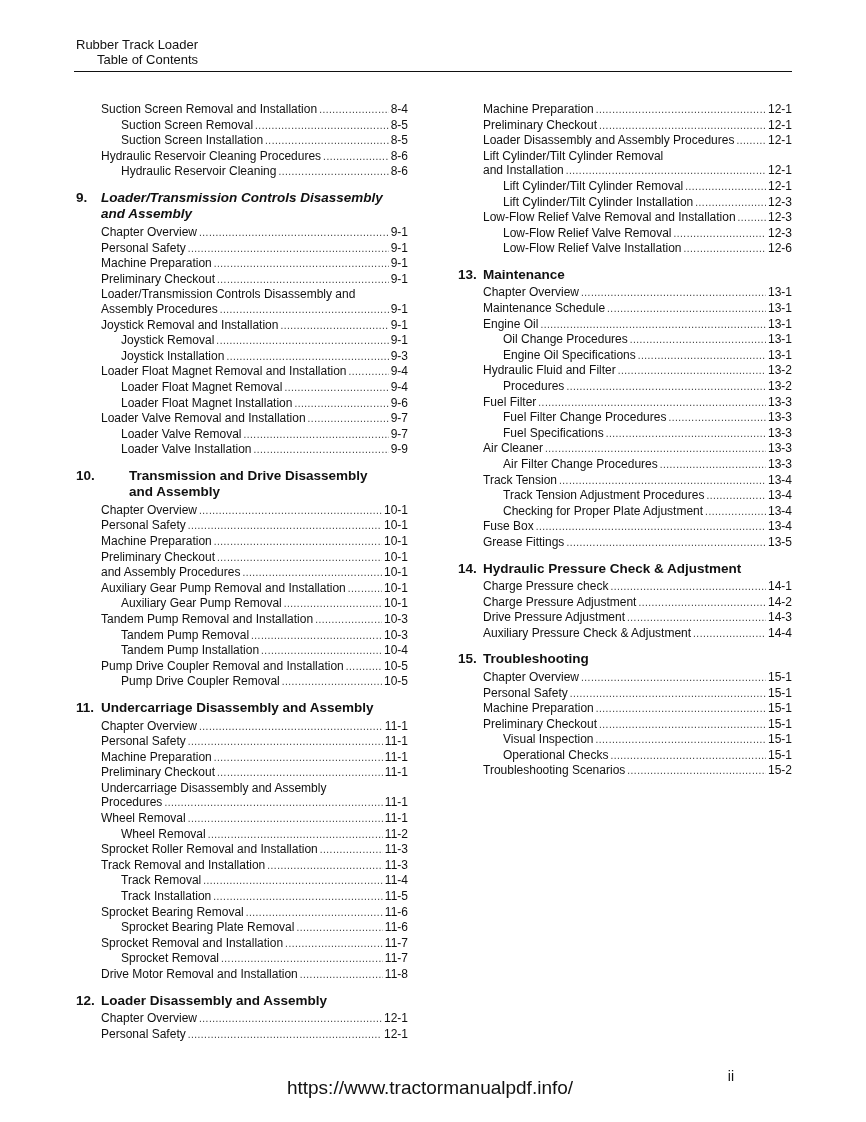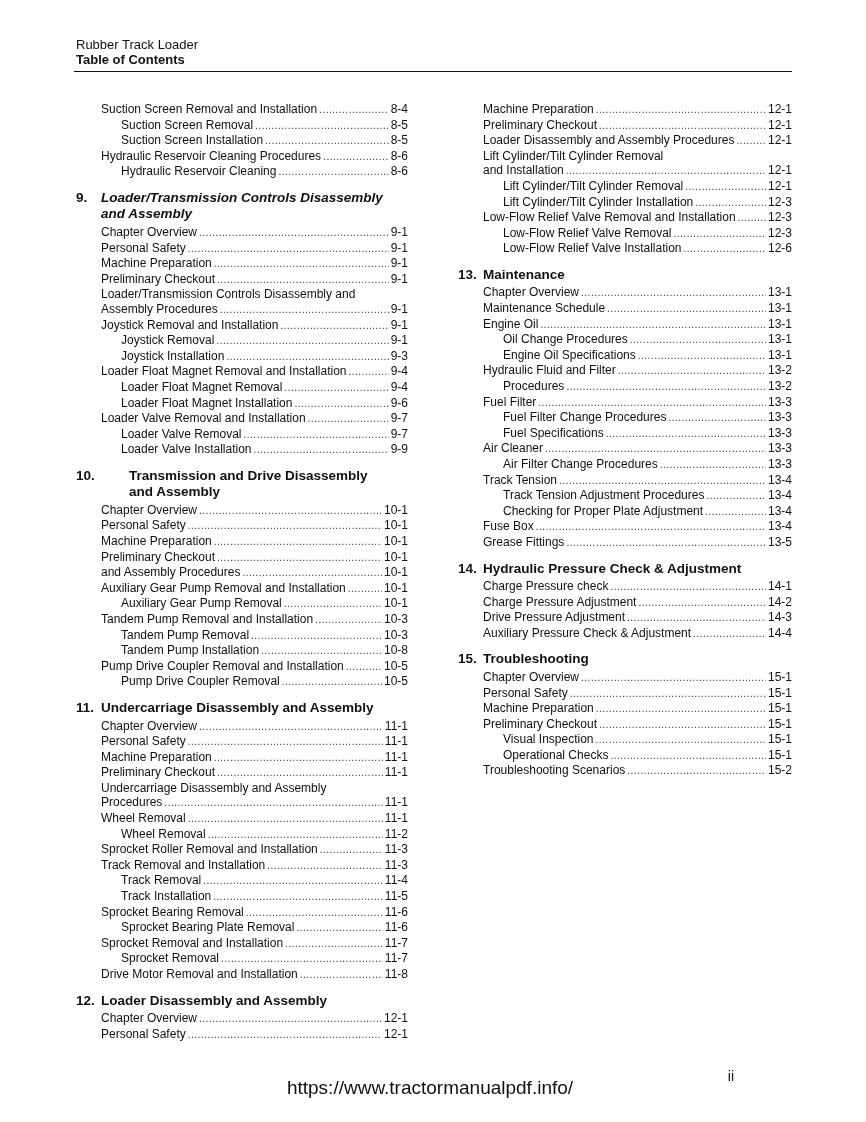--- a/index.html
+++ b/index.html
@@ -2,21 +2,21 @@
 <html><head>
 <meta charset="utf-8">
 <style>
   html, body { margin: 0; padding: 0; background: #ffffff; }
   body {
     width: 866px; height: 1122px; position: relative; overflow: hidden;
     font-family: "Liberation Sans", sans-serif; color: #111111;
   }
   .header { position: absolute; left: 76px; top: 37px; }
   .header .t1 { font-size: 13px; line-height: 15px; }
-  .header .t2 { font-size: 13px; line-height: 15px; font-weight: bold; }
+  .header .t2 { font-size: 13px; line-height: 15px; font-weight: normal; text-align: right; }
   .rule { position: absolute; left: 74px; top: 71px; width: 718px; height: 0; border-top: 1.5px solid #111; }
 
   .col { position: absolute; }
   .col-left { left: 76px; top: 102px; width: 332px; }
   .col-right { left: 458px; top: 102px; width: 334px; }
 
   .entry { display: flex; align-items: baseline; font-size: 12px; line-height: 14.6px; white-space: nowrap; }
   .entry.l1 { padding-left: 25px; }
   .entry.l2 { padding-left: 45px; }
   .entry .label { flex: 0 0 auto; }
@@ -193,21 +193,21 @@
       <span class="page">10-3</span>
     </div>
     <div class="entry l2">
       <span class="label">Tandem Pump Removal</span>
       <span class="dots"></span>
       <span class="page">10-3</span>
     </div>
     <div class="entry l2">
       <span class="label">Tandem Pump Installation</span>
       <span class="dots"></span>
-      <span class="page">10-8</span>
+      <span class="page">10-4</span>
     </div>
     <div class="entry l1">
       <span class="label">Pump Drive Coupler Removal and Installation</span>
       <span class="dots"></span>
       <span class="page">10-5</span>
     </div>
     <div class="entry l2">
       <span class="label">Pump Drive Coupler Removal</span>
       <span class="dots"></span>
       <span class="page">10-5</span>

